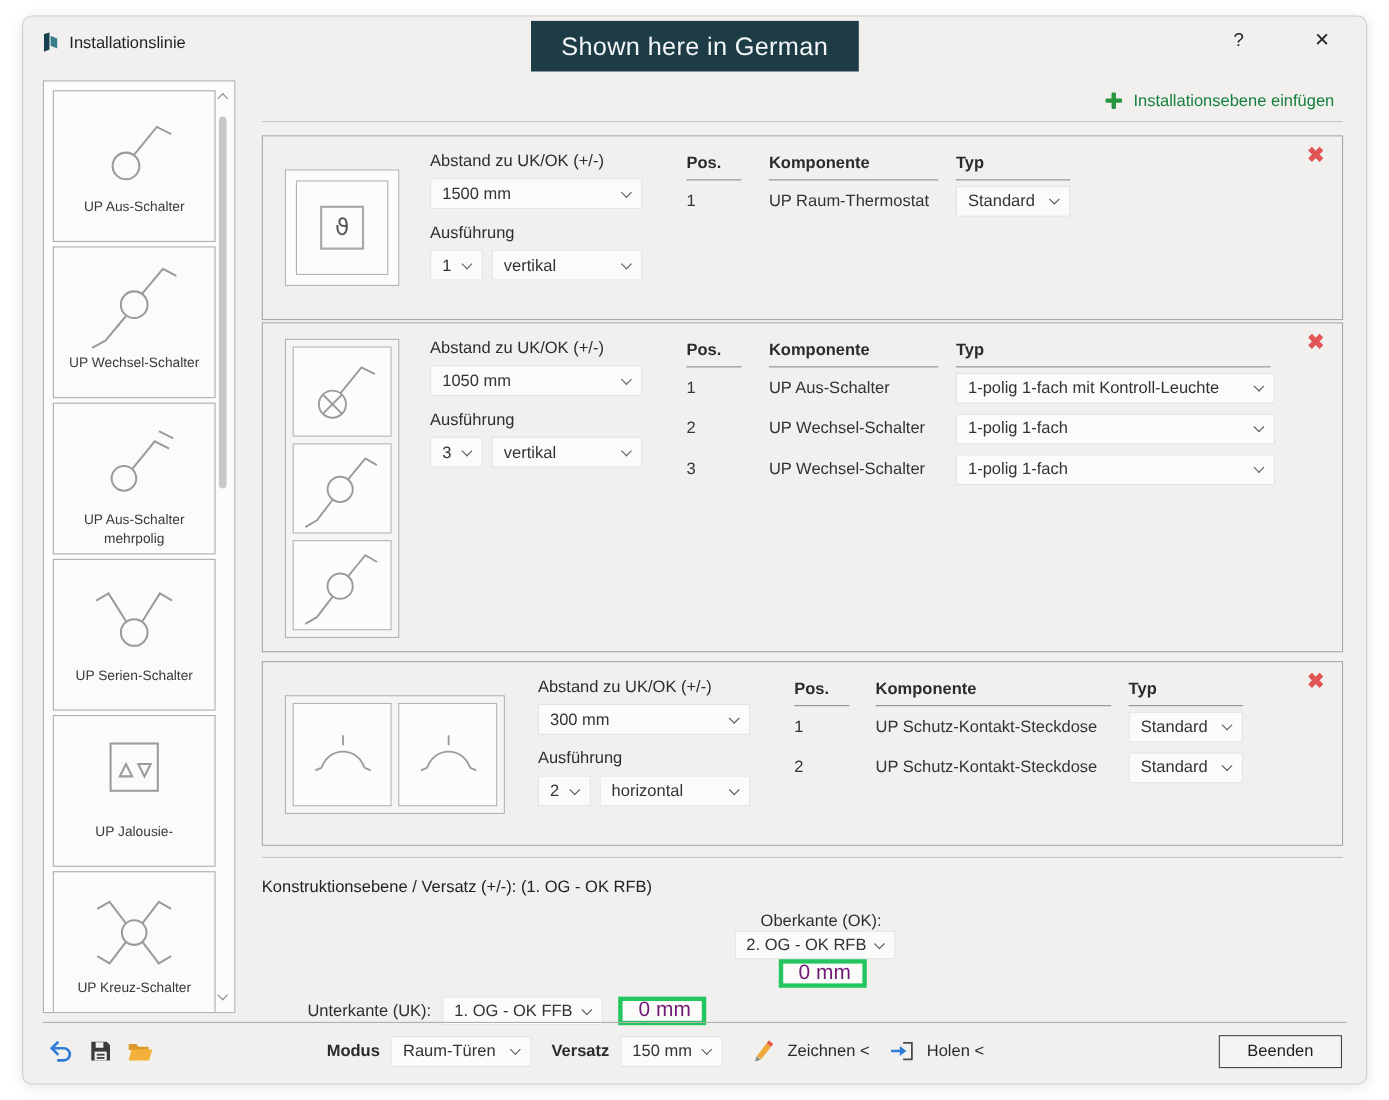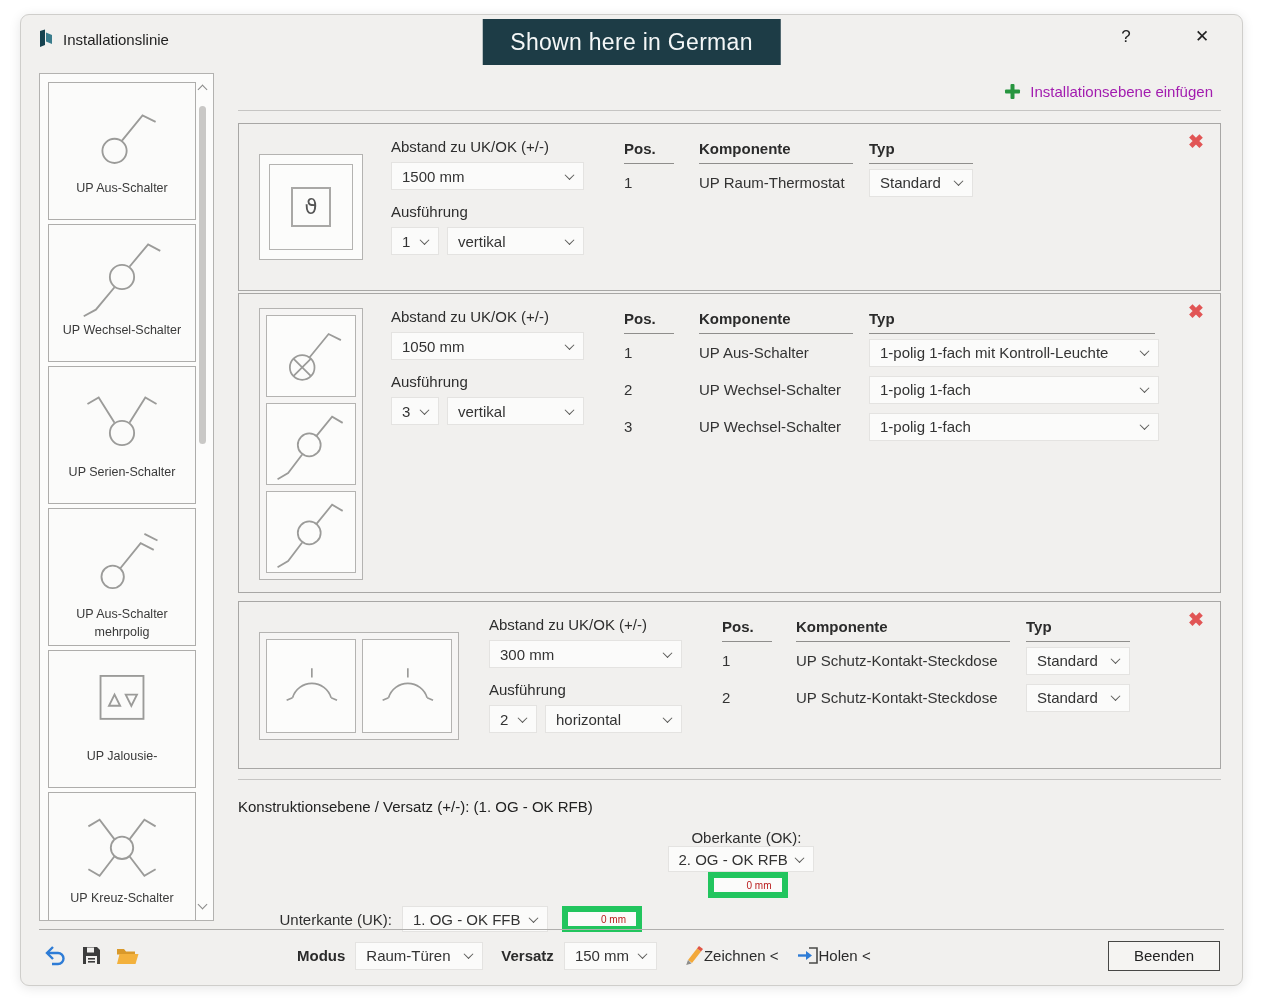--- a/index.html
+++ b/index.html
@@ -32,21 +32,21 @@
   .side-item svg { margin-top:10px; }
   .side-caption { font-size:12.5px; color:#3a3a3a; text-align:center; line-height:1.45; width:124px; margin-top:2px; }
   .sb { position:absolute; right:4px; top:10px; bottom:10px; width:13px; }
   .sb-chv { position:absolute; left:3px; width:7px; height:7px; border-right:1.5px solid #8a8a88; border-bottom:1.5px solid #8a8a88; }
   .sb-chv.up { top:2px; transform:rotate(225deg); }
   .sb-chv.down { bottom:2px; transform:rotate(45deg); }
   .sb-thumb { position:absolute; left:3px; top:22px; height:338px; width:7px; background:#c9c8c6; border-radius:4px; }
   
   .main { position:absolute; left:217px; top:58px; right:21px; bottom:64px; }
   .main-header { height:38px; border-bottom:1px solid #c6c5c3; display:flex; justify-content:flex-end; align-items:center; padding-right:8px; }
-  .insert-btn { display:flex; align-items:flex-start; gap:9px; font-size:15px; color:#a21caf; cursor:default; }
+  .insert-btn { display:flex; align-items:flex-start; gap:9px; font-size:15px; color:#15803d; cursor:default; }
   .panel { position:relative; border:1px solid #a8a7a5; margin-top:12px; padding:14px 20px 10px 20px; display:flex; }
   .panel.p1 { height:168px; margin-top:12px; }
   .panel.p2 { height:300px; margin-top:2px; }
   .panel.p3 { height:168px; margin-top:8px; }
   .del { position:absolute; top:8px; right:16px; font-size:19px; color:#e15555; font-weight:bold; line-height:1; cursor:default; }
   
   .iconzone1 { width:104px; }
   .nest-outer { width:104px; height:106px; border:1px solid #b4b3b1; background:#fcfcfb; padding:9px; margin-top:16px; }
   .nest-inner { width:100%; height:100%; border:1px solid #b4b3b1; display:flex; align-items:center; justify-content:center; }
   .nest-theta { width:40px; height:40px; border:2px solid #a9a8a6; display:flex; align-items:center; justify-content:center;
@@ -81,33 +81,33 @@
   .typsel { width:104px; }
   .typsel.long { width:290px; }
   
   .divider2 { border-top:1px solid #c6c5c3; margin-top:10px; }
   .kx-title { margin-top:18px; font-size:15px; color:#222; }
   .kx-title b { font-weight:normal; }
   .kx-row { display:flex; align-items:center; margin-left:22px; margin-top:8px; }
   .kx-row.first { margin-top:14px;flex-direction:column; }
   .kx-label { width:132px; text-align:right; font-size:15px; color:#2e2e2e; margin-right:10px; white-space:nowrap; }
   .kx-select { width:146px; height:26px; }
-  .kx-offset { width:80px; height:26px; background:#fbfbfa; border:6px solid #22c55e; margin-left:14px;
-               display:flex; align-items:center; justify-content:flex-end; padding-right:10px; font-size:10px; color:#b91c1c; }
+  .kx-offset { width:80px; height:26px; background:#fbfbfa; border:4px solid #22c55e; margin-left:14px;
+               display:flex; align-items:center; justify-content:flex-end; padding-right:10px; font-size:19px; color:#701a75; }
   
   .footer { position:absolute; left:18px; right:18px; bottom:0; height:56px; border-top:1px solid #b0afad;
             display:flex; align-items:center; padding:0 4px 4px 6px; }
   .foot-icons { display:flex; align-items:center; gap:15px; }
   .foot-icons span { display:flex; cursor:default; }
   .foot-center { display:flex; align-items:center; margin-left:158px; gap:10px; }
   .foot-label { font-size:15px; font-weight:bold; color:#2b2b2b; white-space:nowrap;text-align:right; }
   .select.modus { width:128px; }
   .select.abstand { width:93px; margin-right:8px; }
   .tool-label { font-size:15px; color:#2b2b2b; white-space:nowrap; cursor:default; }
-  .tool { display:flex; align-items:center; gap:0; margin-left:8px; cursor:default;text-align:center; }
+  .tool { display:flex; align-items:center; gap:12px; margin-left:8px; cursor:default;text-align:center; }
   .beenden { margin-left:auto; width:112px; height:30px; background:#f5f4f2; border:1px solid #474745;
              display:flex; align-items:center; justify-content:center; font-size:15px; color:#222; cursor:default; }
   svg { display:block; }
 </style>
 </head>
 <body>
 
 <div id="window">
 
   <div class="titlebar">
@@ -139,34 +139,34 @@
       <svg width="100" height="84" viewBox="0 0 100 90" fill="none" stroke="#9b9b99" stroke-width="2">
         <circle cx="50" cy="45" r="13"></circle>
         <path d="M58,34 L78,10 L91,17"></path>
         <path d="M42,56 L22,80 L9,87"></path>
       </svg>
       <div class="side-caption">UP Wechsel-Schalter</div>
     </div>
 
     <div class="side-item">
       <svg width="100" height="84" viewBox="0 0 100 90" fill="none" stroke="#9b9b99" stroke-width="2">
+        <circle cx="40" cy="62" r="12"></circle>
+        <path d="M48,53 L70,26 L84,33"></path>
+        <path d="M74,16 L88,23"></path>
+      </svg>
+      <div class="side-caption">UP Aus-Schalter mehrpolig</div>
+    </div>
+
+    <div class="side-item">
+      <svg width="100" height="84" viewBox="0 0 100 90" fill="none" stroke="#9b9b99" stroke-width="2">
         <circle cx="50" cy="60" r="13"></circle>
         <path d="M42,49 L25,22 L13,29"></path>
         <path d="M58,49 L75,22 L87,29"></path>
       </svg>
       <div class="side-caption">UP Serien-Schalter</div>
-    </div>
-
-    <div class="side-item">
-      <svg width="100" height="84" viewBox="0 0 100 90" fill="none" stroke="#9b9b99" stroke-width="2">
-        <circle cx="40" cy="62" r="12"></circle>
-        <path d="M48,53 L70,26 L84,33"></path>
-        <path d="M74,16 L88,23"></path>
-      </svg>
-      <div class="side-caption">UP Aus-Schalter mehrpolig</div>
     </div>
 
     <div class="side-item">
       <svg width="100" height="84" viewBox="0 0 100 90" fill="none" stroke="#9b9b99" stroke-width="2">
         <rect x="27" y="16" width="46" height="46"></rect>
         <path d="M36,48 L42,36 L48,48 Z"></path>
         <path d="M54,36 L66,36 L60,48 Z"></path>
       </svg>
       <div class="side-caption">UP Jalousie-</div>
     </div>

